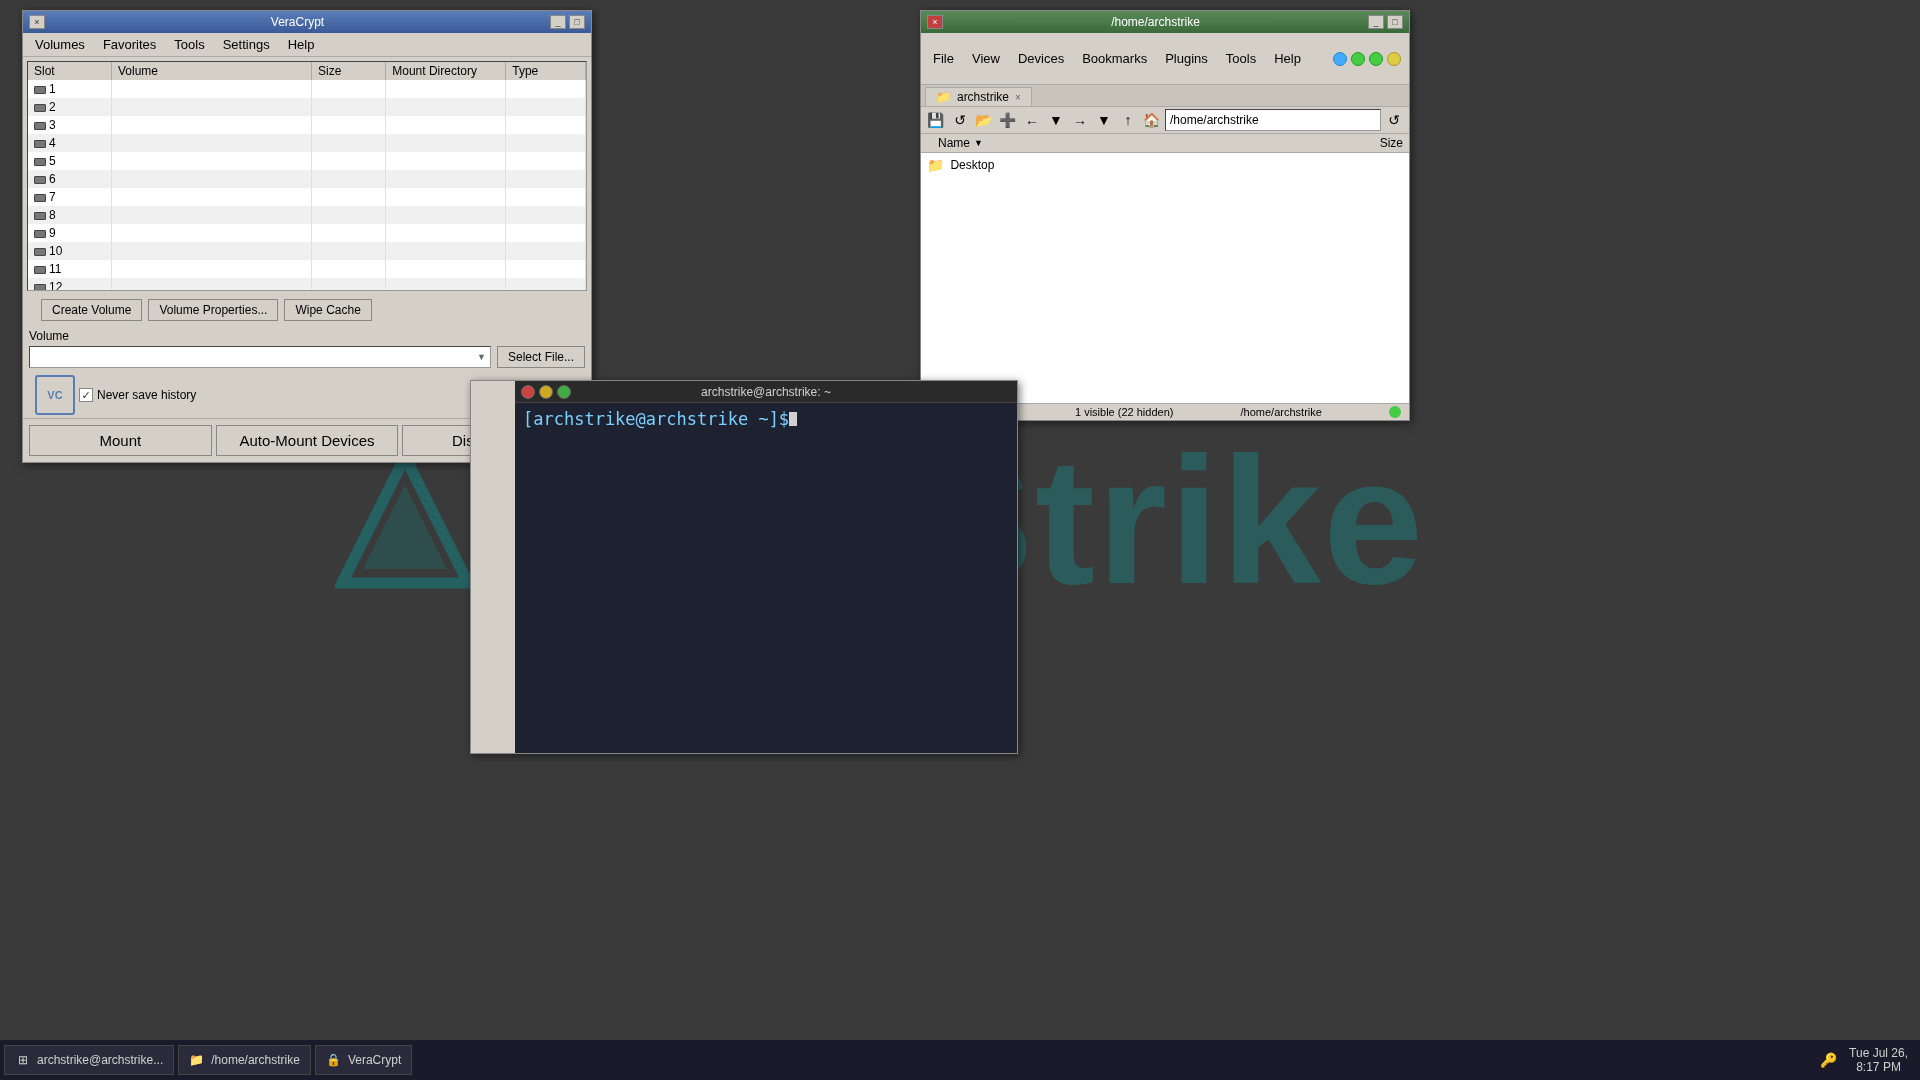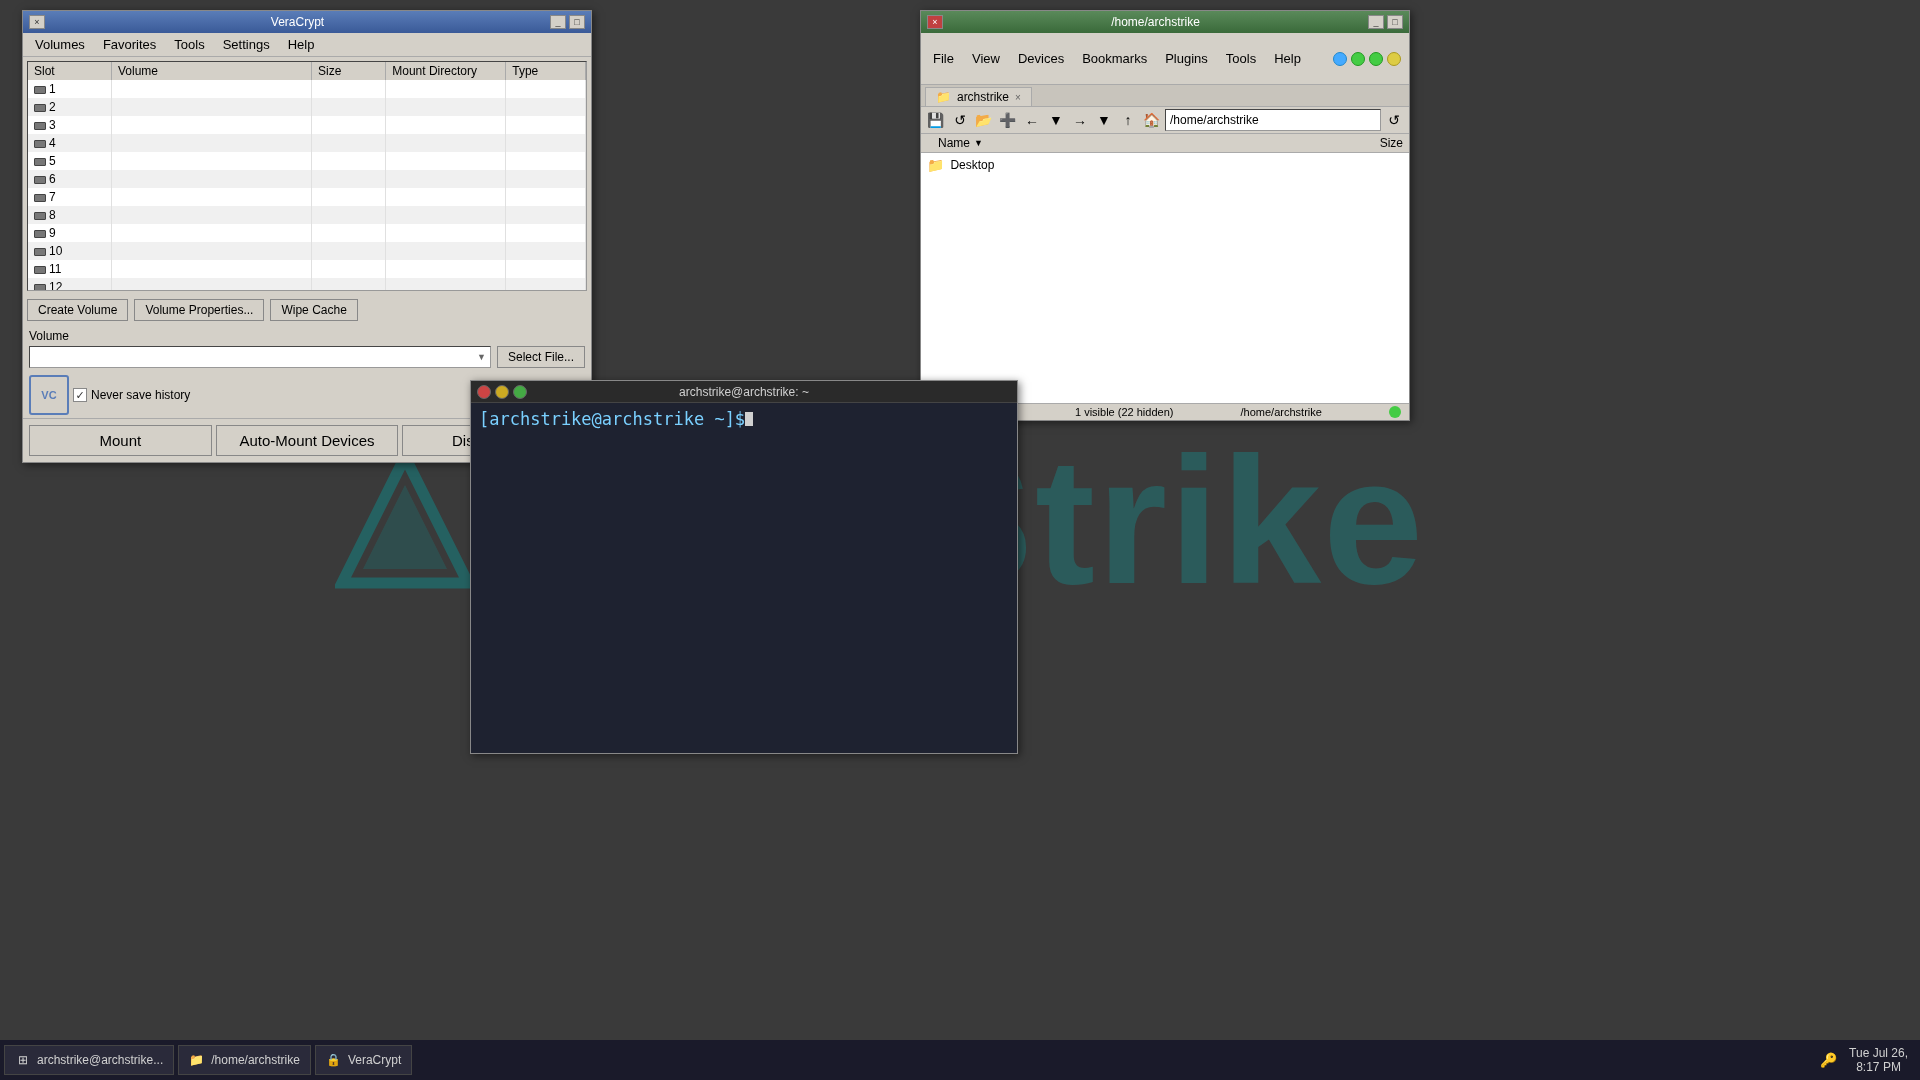--- a/index.html
+++ b/index.html
@@ -109,21 +109,21 @@
     .volume-table table tbody tr:nth-child(even) { background: #f0f0f0; }
     .volume-table table tbody td {
       padding: 1px 6px;
       border-right: 1px solid #e0e0e0;
       font-size: 12px;
     }
 
     .button-row-1 {
       display: flex;
       gap: 6px;
-      padding: 4px 4px;
+      padding: 4px 18px;
     }
     .btn {
       background: #d4d0c8;
       border: 1px solid #888;
       padding: 3px 10px;
       cursor: pointer;
       font-size: 12px;
     }
 
     .volume-section {
@@ -150,21 +150,21 @@
     }
     .combo-arrow {
       font-size: 9px;
       color: #666;
     }
 
     .never-save-row {
       display: flex;
       align-items: center;
       gap: 4px;
-      padding: 3px 6px;
+      padding: 3px 12px;
       font-size: 12px;
     }
     .checkbox-checked {
       width: 14px;
       height: 14px;
       background: white;
       border: 1px solid #888;
       display: flex;
       align-items: center;
       justify-content: center;
@@ -344,20 +344,21 @@
       height: 12px;
       background: #44cc44;
       border-radius: 50%;
     }
 
     
     .terminal-window {
       top: 380px;
       left: 470px;
       width: 548px;
+      padding-left: 44px;
     }
     .terminal-window .window-titlebar {
       background: #2a2a3a;
       border-bottom: 1px solid #555;
     }
     .terminal-body {
       background: #1e2230;
       color: #d0d0d0;
       padding: 6px 8px;
       min-height: 350px;

